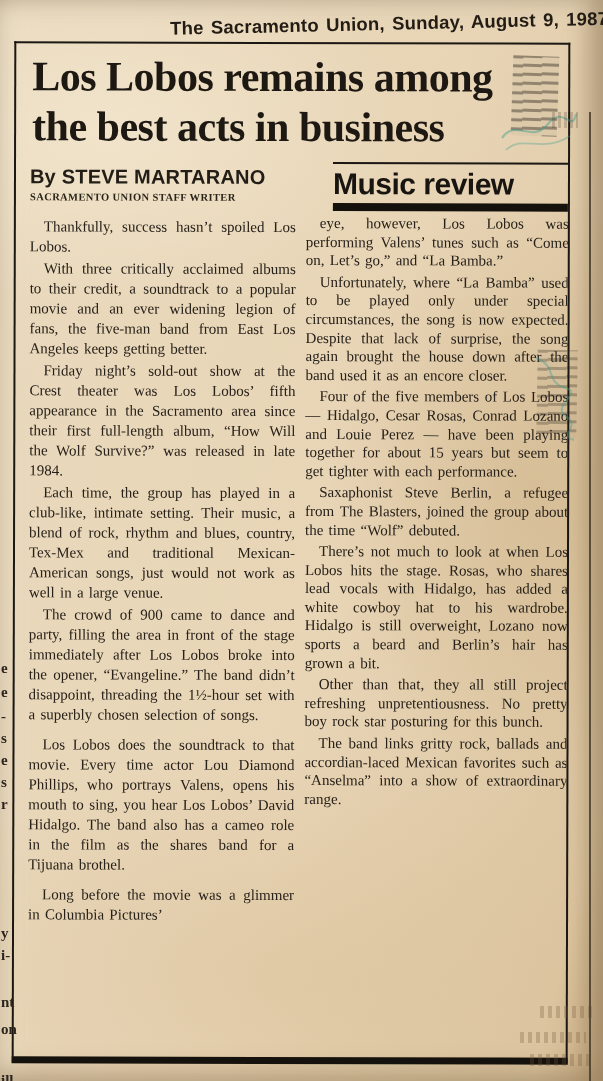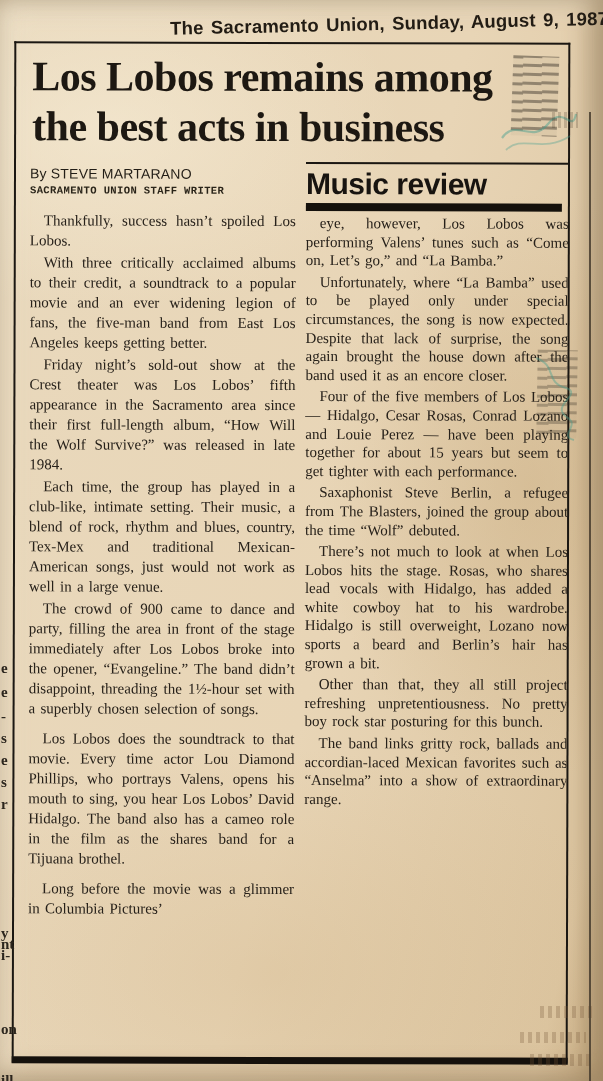--- a/index.html
+++ b/index.html
@@ -29,28 +29,28 @@
   .headline{
     position:absolute;left:16px;top:8px;width:520px;
     font-family:"Liberation Serif","DejaVu Serif",serif;
     font-weight:700;font-size:42px;line-height:50px;letter-spacing:-.5px;
     color:#1d1812;
   }
   .col-left{position:absolute;left:14px;top:122px;width:266px;}
   .col-right{position:absolute;left:290px;top:118px;width:263px;}
   .byline{
     font-family:"Liberation Sans","DejaVu Sans",sans-serif;
-    font-weight:400;font-size:14px;color:#221d16;letter-spacing:.2px;margin:0 0 3px 0;
+    font-weight:700;font-size:20px;color:#221d16;letter-spacing:.2px;margin:0 0 3px 0;
   }
   .byline-title{
-    font-family:Liberation Mono, monospace;
+    font-family:Liberation Serif, serif;
     font-weight:700;font-size:10.5px;color:#2a2419;letter-spacing:.4px;margin:0 0 14px 0;
   }
   .music-review{
-    border-top:2px solid #1b1712;padding-top:3px;margin-bottom:2px;
+    border-top:2px solid #1b1712;padding-top:3px;margin-bottom:2px;margin-left:27px;
   }
   .music-review .mr-title{
     font-family:"Liberation Sans","DejaVu Sans",sans-serif;
     font-weight:700;font-size:30px;letter-spacing:-.5px;color:#181410;line-height:34px;
   }
   .music-review .mr-bar{height:8px;background:#15110c;margin-top:2px;width:256px;}
   .paras p{
     margin:2px 0;text-indent:14px;text-align:justify;
     font-size:15px;color:#27211a;word-spacing:1.5px;
   }
@@ -130,21 +130,21 @@
   <div class="margin-fragments">
       <span style="top: 660px;">e</span>
       <span style="top: 684px;">e</span>
       <span style="top: 708px;">-</span>
       <span style="top: 730px;">s</span>
       <span style="top: 752px;">e</span>
       <span style="top: 774px;">s</span>
       <span style="top: 796px;">r</span>
       <span style="top: 925px;">y</span>
       <span style="top: 947px;">i-</span>
-      <span style="top: 936px; text-align: right;">nt</span>
+      <span style="top: 994px; text-align: right;">nt</span>
       <span style="top: 1021px;">on</span>
       <span style="top: 1108px;">ón</span>
       <span style="top: 1072px;">ill</span>
     </div>
 
   <div class="ink-smudge smudge-1"></div>
   <div class="ink-smudge smudge-2"></div>
 
   <svg class="scribble scribble-1" viewBox="0 0 82 62">
     <path d="M4,38 C18,18 34,44 50,24 S74,34 78,14" fill="none" stroke="#3f9e8f" stroke-width="2.2" opacity=".45"></path>

